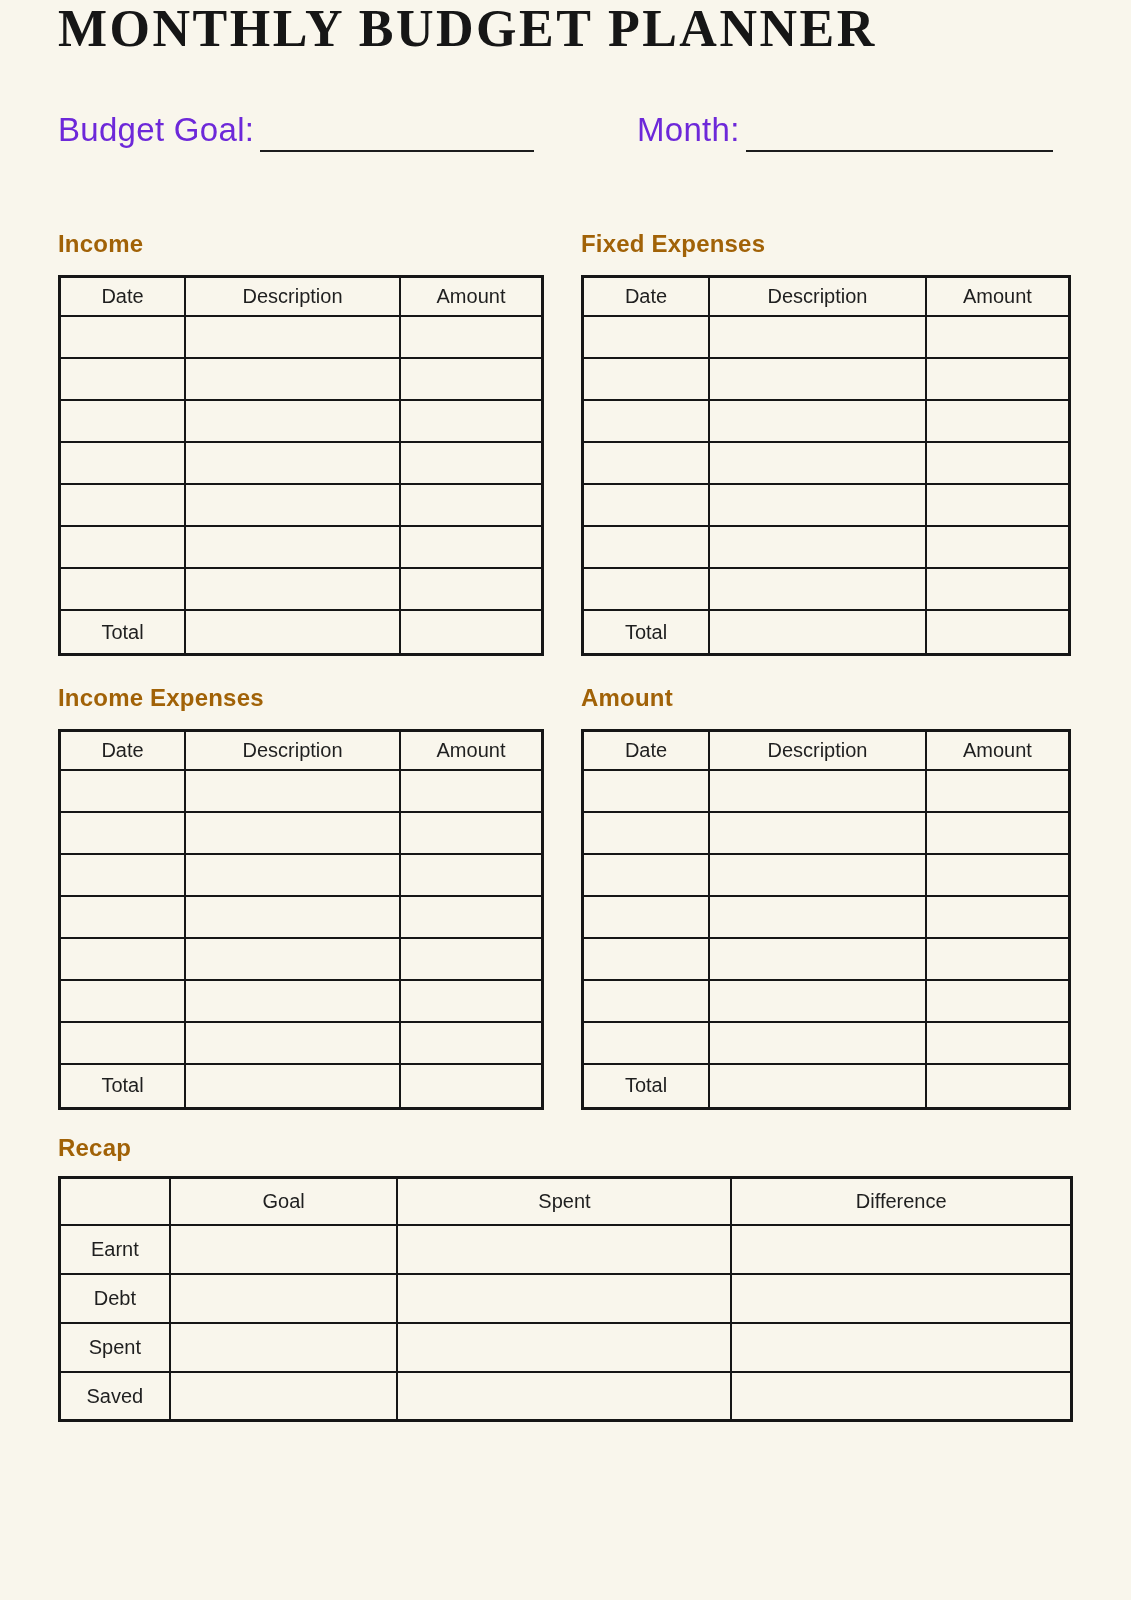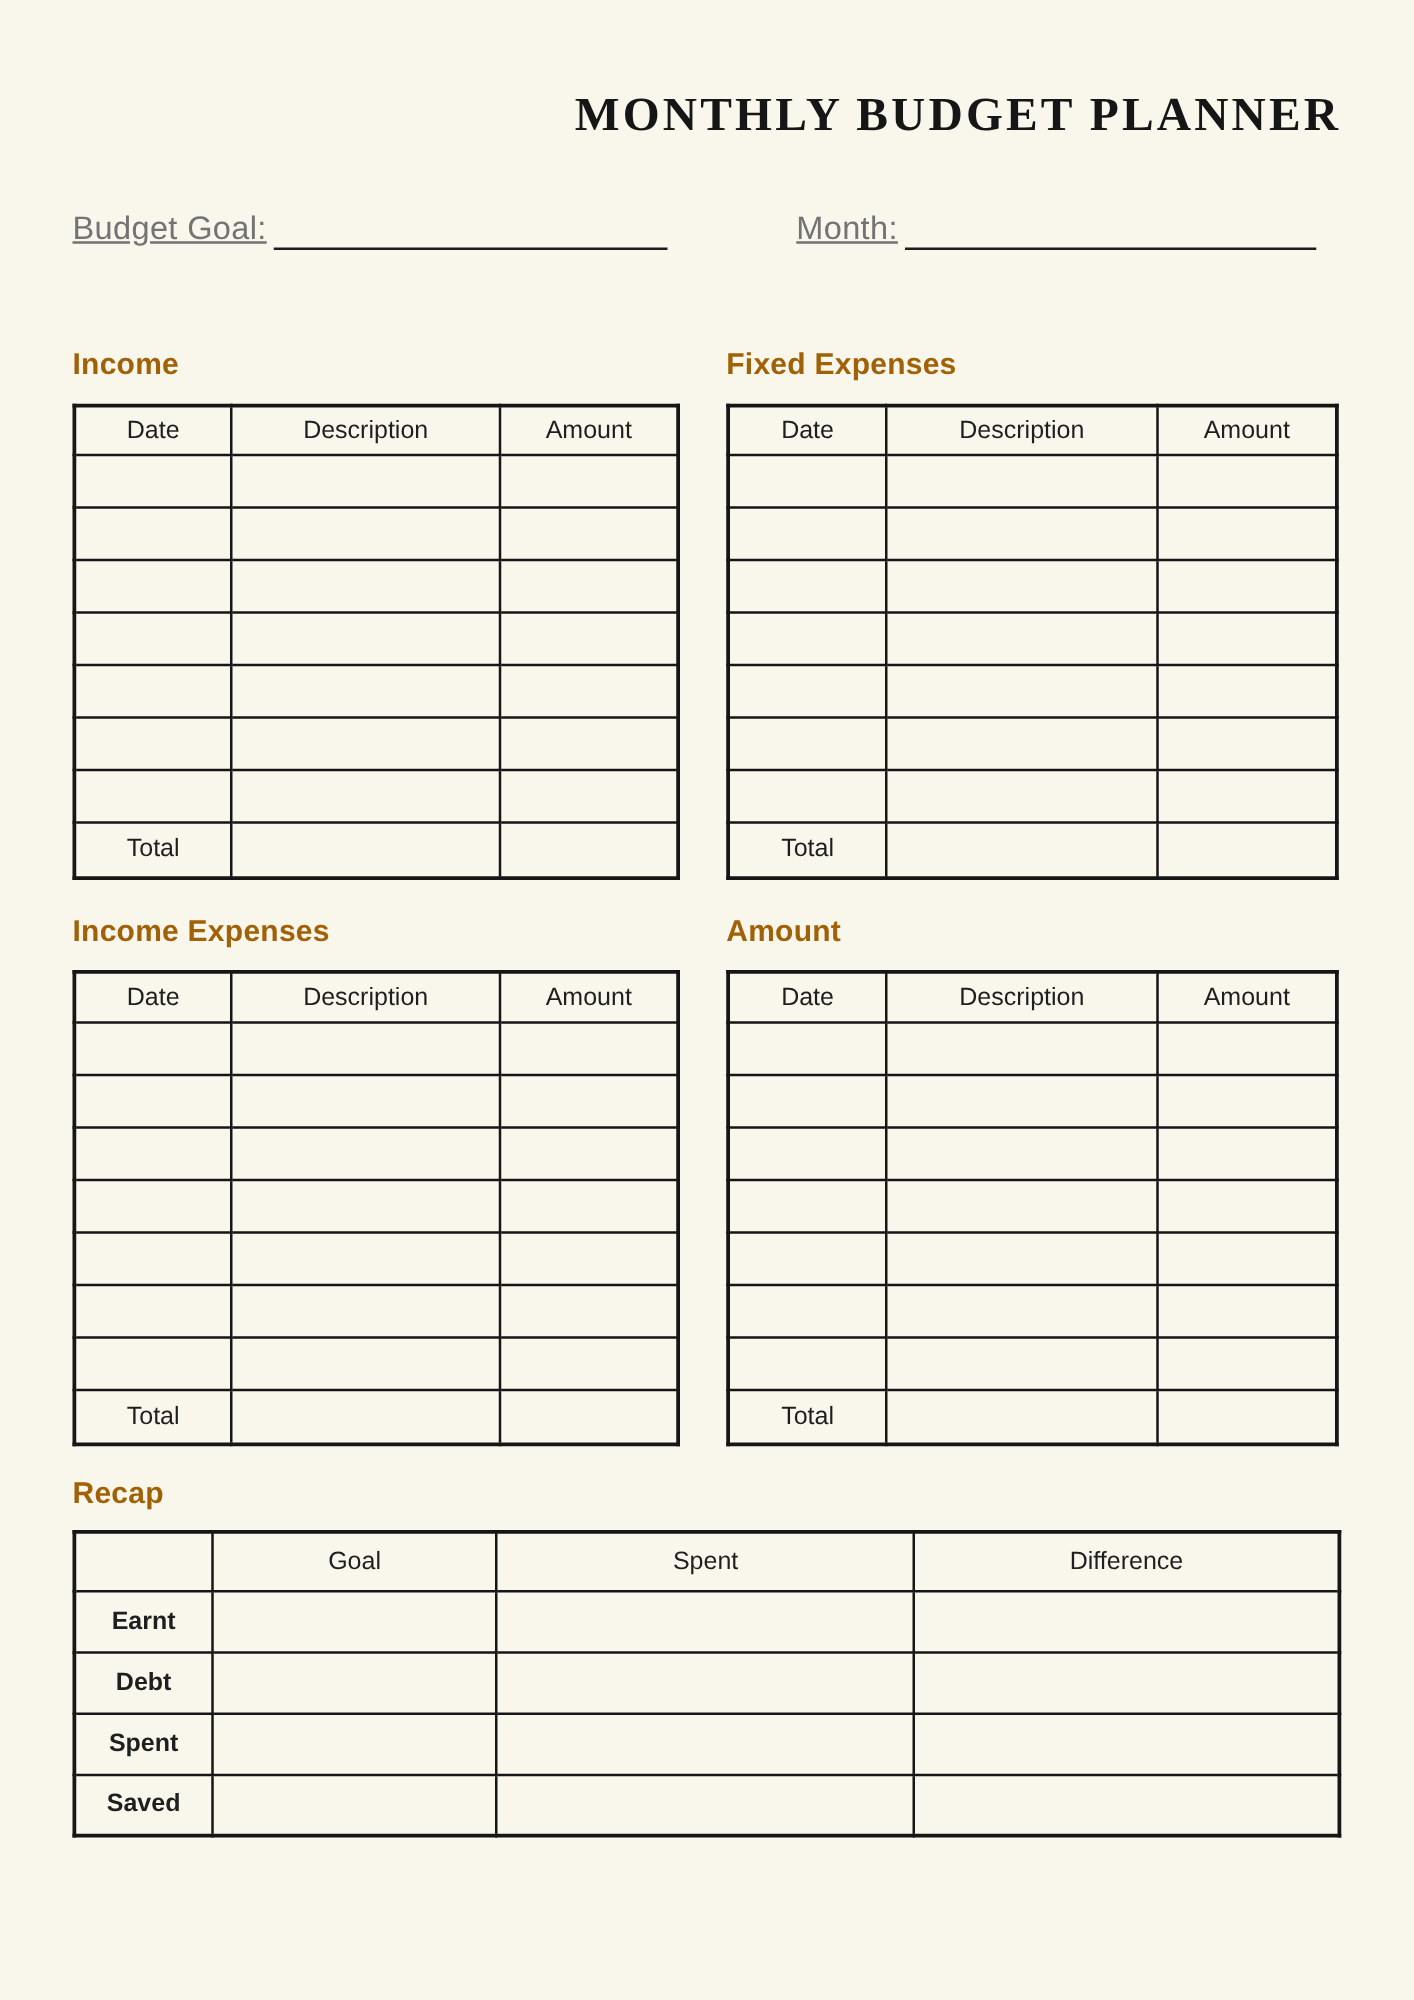--- a/index.html
+++ b/index.html
@@ -14,48 +14,46 @@
     width:1131px;height:1600px;
     margin:0 auto;
     background:var(--bg);
     color:var(--text);
     font-family:"Liberation Sans","DejaVu Sans",sans-serif;
     padding:0 58px;
     overflow:hidden;
   }
   
   .page-title{
-    padding-top:72px;
-    text-align:right;
+    text-align:left;
     font-family:"Liberation Serif","DejaVu Serif",serif;
     font-weight:600;
-    font-size:38px;
+    font-size:52px;
     line-height:1.1;
     letter-spacing:2.5px;
     color:var(--ink);
   }
   
   .fields{
     display:flex;
     margin-top:52px;
   }
   .field{
     display:flex;
     align-items:flex-end;
   }
   .field-budget{width:476px;}
   .field-month{width:416px;margin-left:auto;margin-right:20px;}
   .field-label{
-    font-size:26px;
+    font-size:33px;
     font-weight:400;
-    color:#737373;
+    color:#6d28d9;
     line-height:1.3;
     letter-spacing:0.3px;
     white-space:nowrap;
-    text-decoration:underline;
   }
   .write-line{
     flex:1;
     border-bottom:2px solid #1d1d1d;
     margin-left:6px;
     height:34px;
   }
   
   .grid{
     margin-top:78px;
@@ -91,21 +89,21 @@
   .ledger-table td{height:42px;}
   .ledger-table .total-row td{height:44px;}
   .c-date{width:26%;}
   .c-desc{width:44.5%;}
   .c-amt{width:29.5%;}
   
   .recap{margin-top:24px;}
   .recap .sec-title{margin-bottom:14px;}
   .recap-table th{height:47px;}
   .recap-table td{height:49px;}
-  .recap-table .recap-row-label{height:49px;font-weight:700;}
+  .recap-table .recap-row-label{height:49px;font-weight:400;}
   .rc-label{width:10.9%;}
   .rc-goal{width:22.5%;}
   .rc-actual{width:33%;}
   .rc-diff{width:33.6%;}
 </style>
 </head>
 <body>
 
 <div class="page">
 

